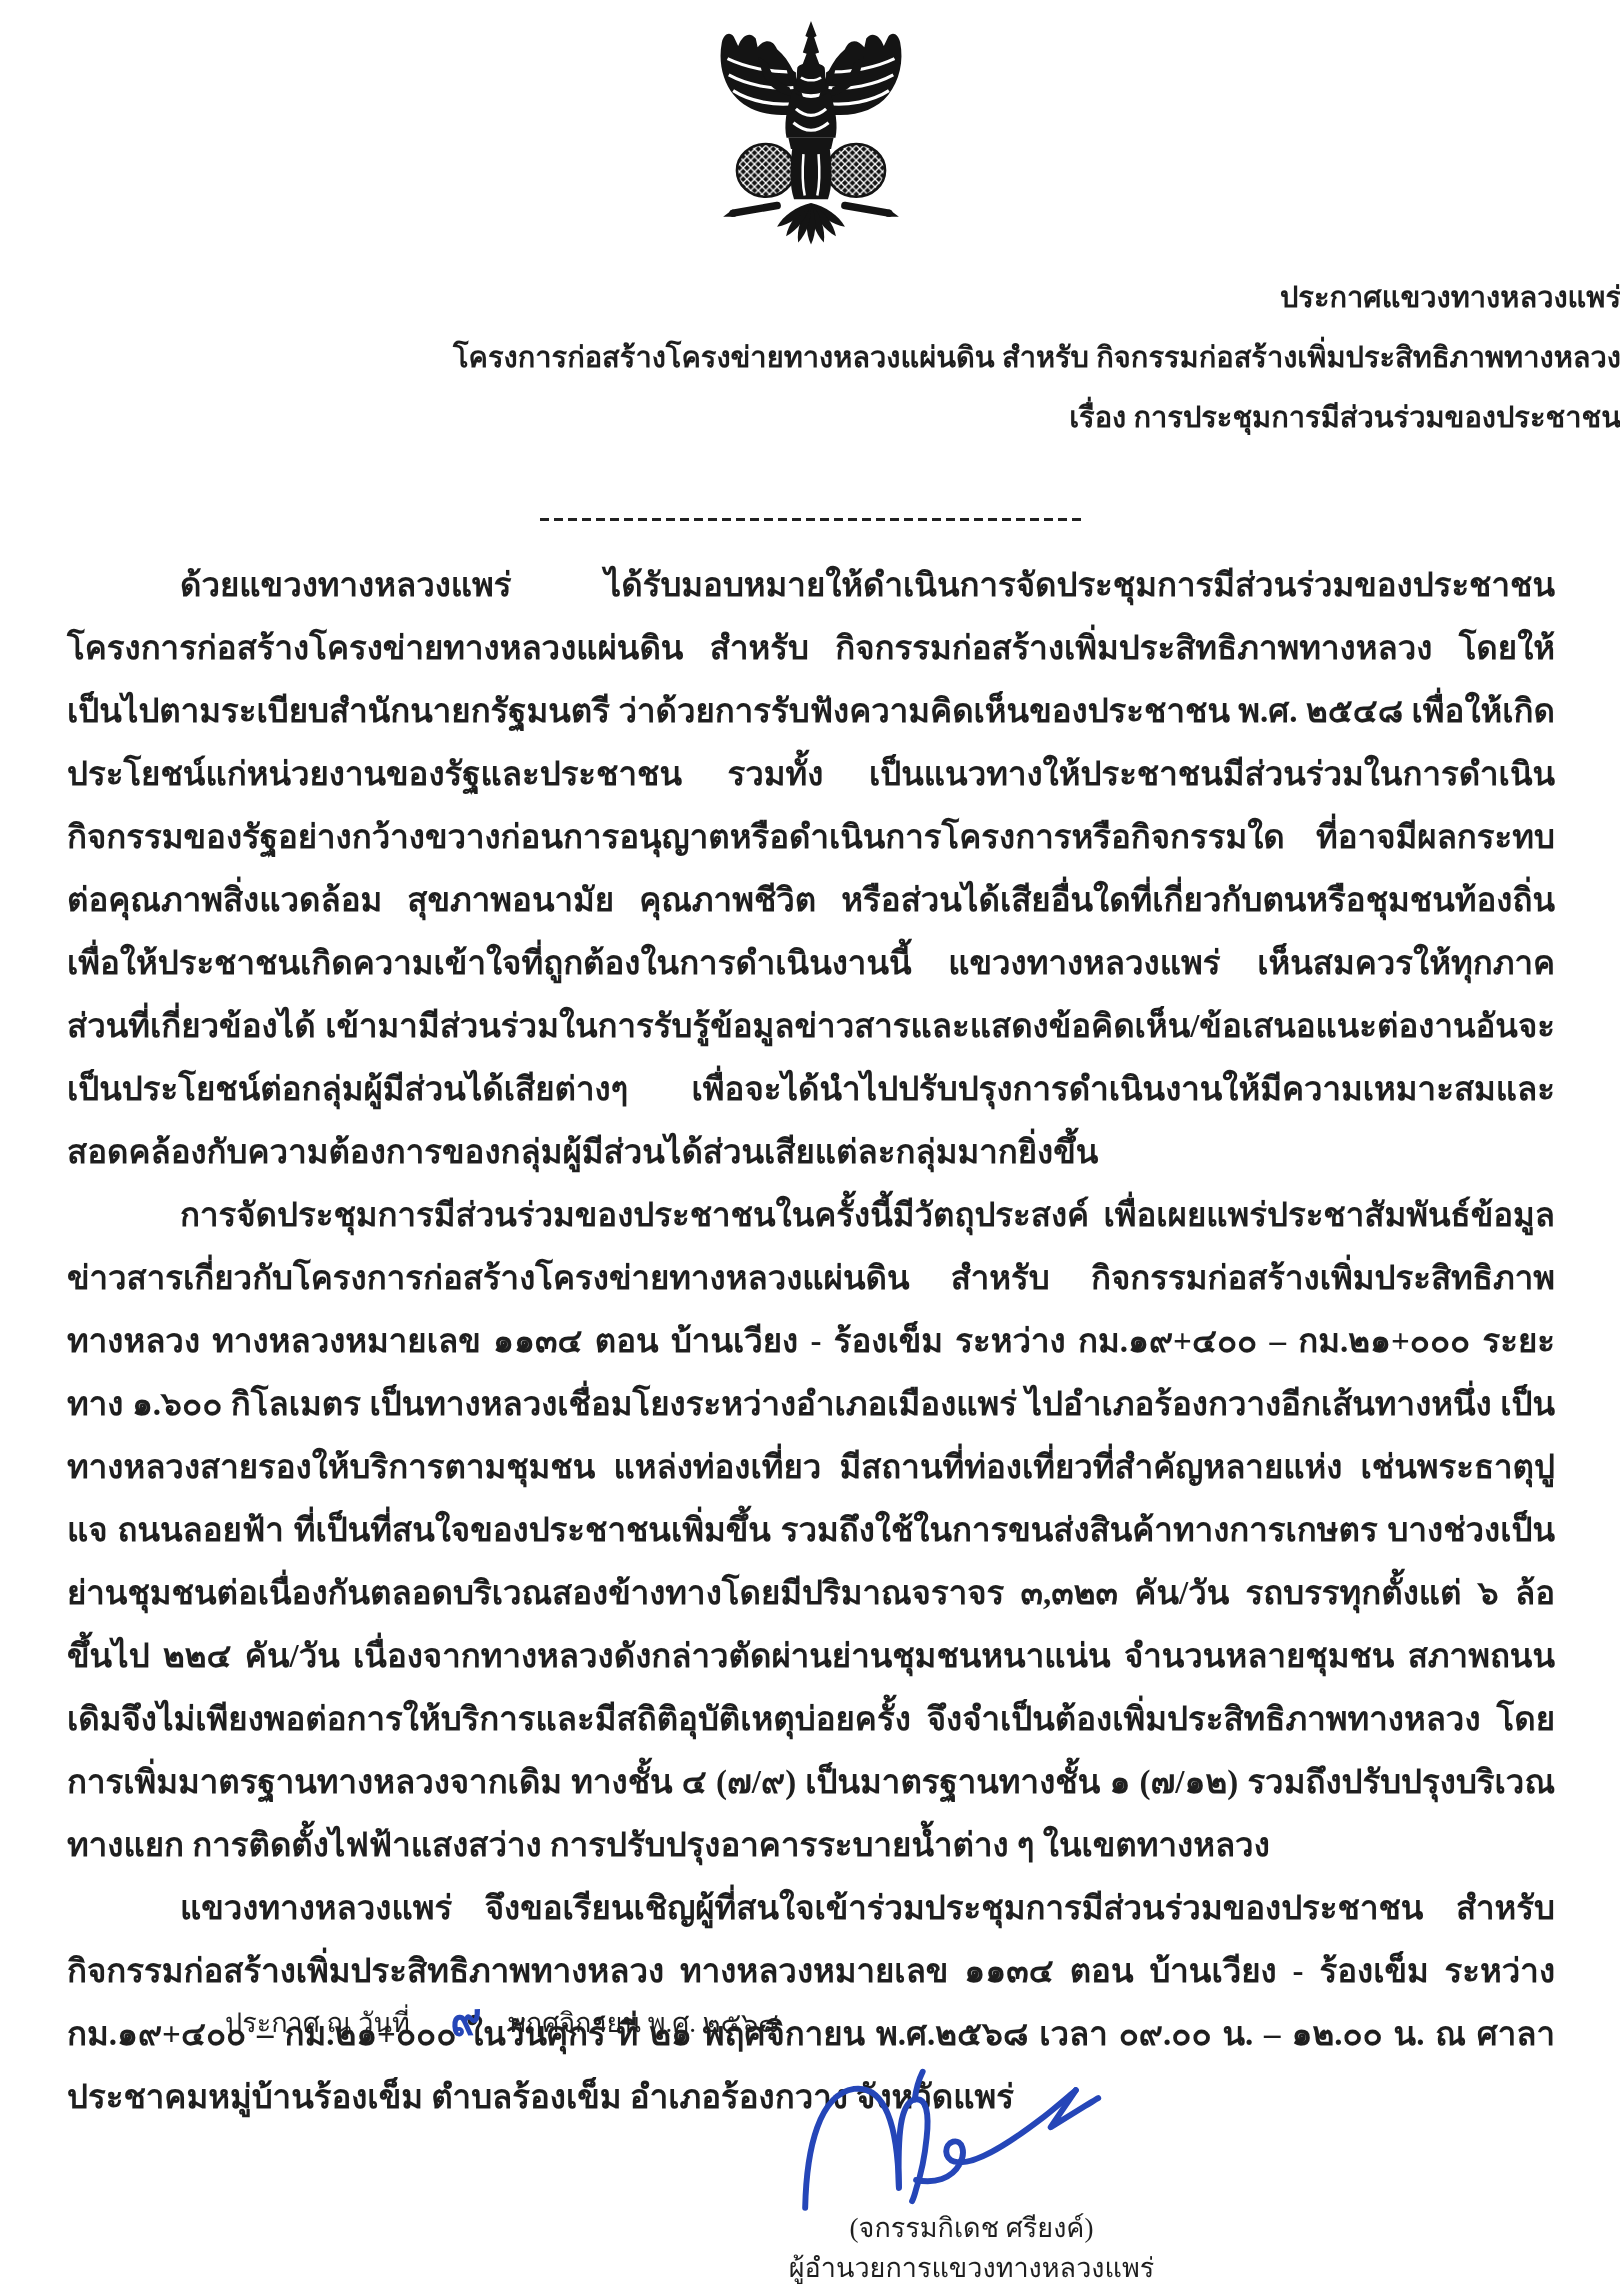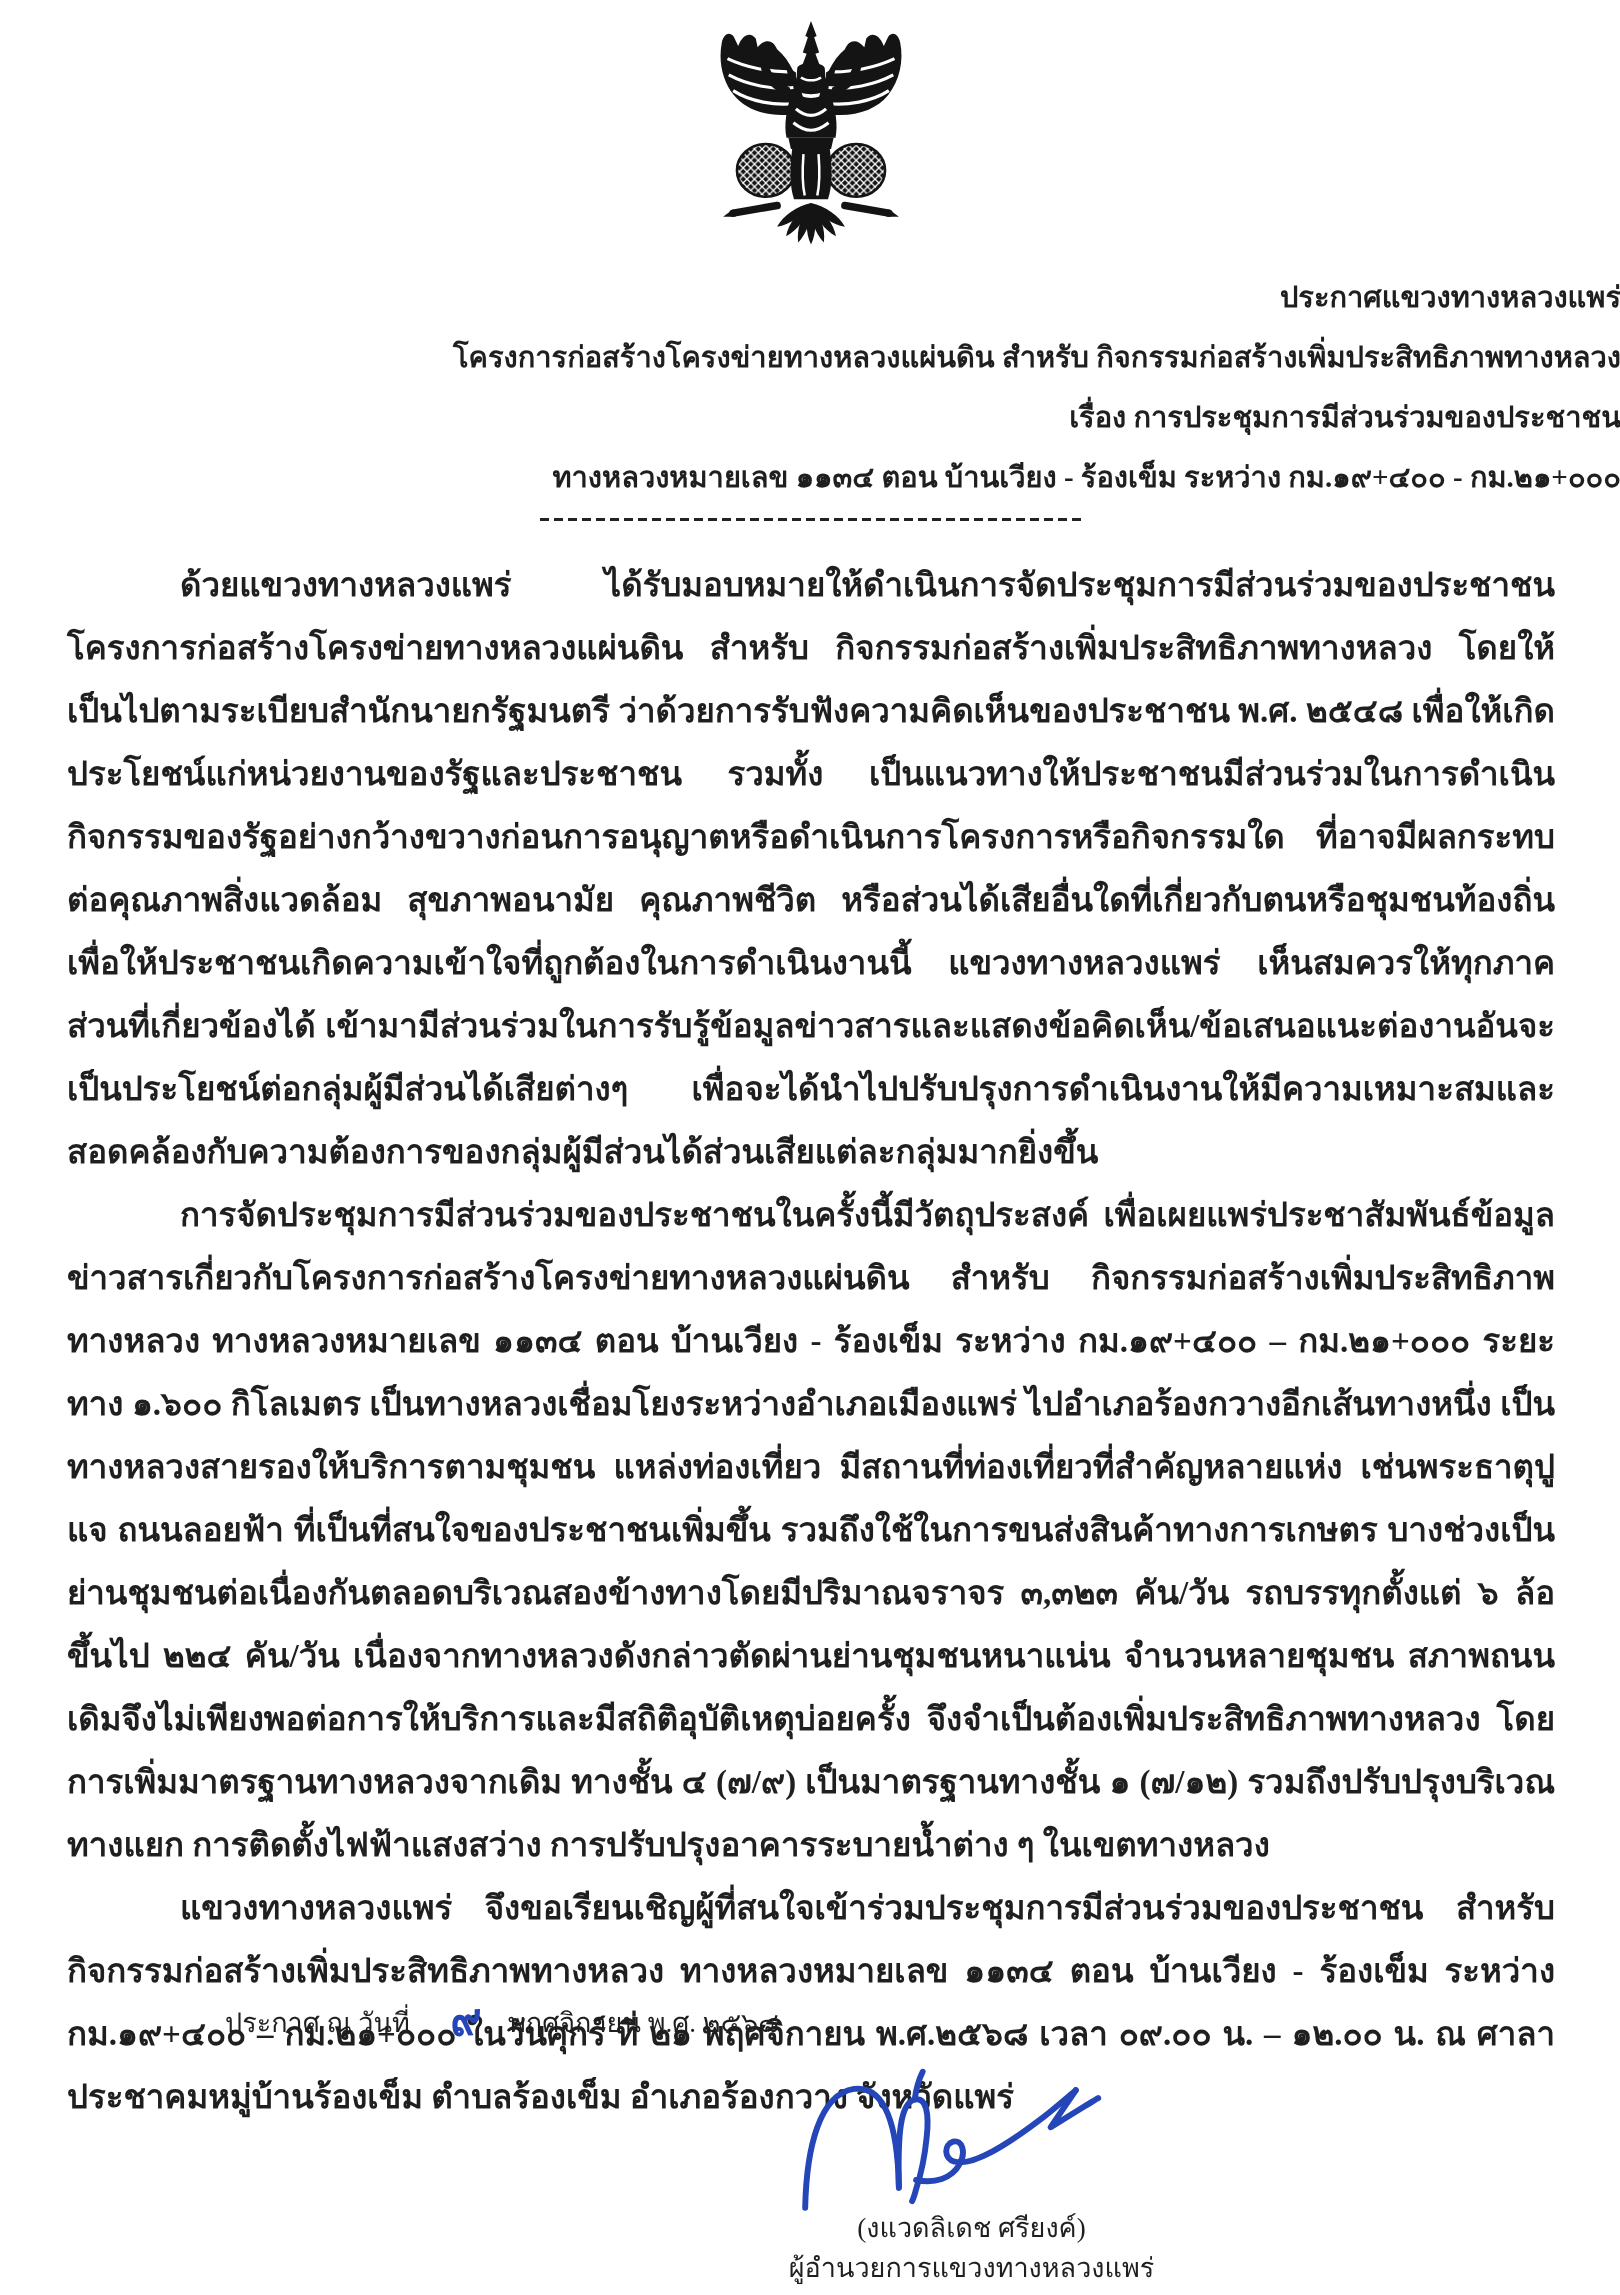--- a/index.html
+++ b/index.html
@@ -114,21 +114,20 @@
         <path fill="#141414" transform="rotate(37)" d="M0,0 C-9,22 -9,48 0,66 C9,48 9,22 0,0 Z"></path>
         <path fill="#141414" transform="rotate(55)" d="M0,0 C-9,22 -9,48 0,66 C9,48 9,22 0,0 Z"></path>
       </g>
     </svg>
   </div>
 
   <div class="title-block">
     <div class="title-line">ประกาศแขวงทางหลวงแพร่</div>
     <div class="title-line">โครงการก่อสร้างโครงข่ายทางหลวงแผ่นดิน สำหรับ กิจกรรมก่อสร้างเพิ่มประสิทธิภาพทางหลวง</div>
     <div class="title-line">เรื่อง การประชุมการมีส่วนร่วมของประชาชน</div>
-    <div class="title-line">ทางหลวงหมายเลข ๑๑๓๔ ตอน บ้านเวียง - ร้องเข็ม ระหว่าง กม.๑๙+๔๐๐ - กม.๒๑+๐๐๐</div>
   </div>
 
   <div class="divider"></div>
 
   <div class="body-block">
     <p>ด้วยแขวงทางหลวงแพร่ ได้รับมอบหมายให้ดำเนินการจัดประชุมการมีส่วนร่วมของประชาชนโครงการก่อสร้างโครงข่ายทางหลวงแผ่นดิน สำหรับ กิจกรรมก่อสร้างเพิ่มประสิทธิภาพทางหลวง โดยให้เป็นไปตามระเบียบสำนักนายกรัฐมนตรี ว่าด้วยการรับฟังความคิดเห็นของประชาชน พ.ศ. ๒๕๔๘ เพื่อให้เกิดประโยชน์แก่หน่วยงานของรัฐและประชาชน รวมทั้ง เป็นแนวทางให้ประชาชนมีส่วนร่วมในการดำเนินกิจกรรมของรัฐอย่างกว้างขวางก่อนการอนุญาตหรือดำเนินการโครงการหรือกิจกรรมใด ที่อาจมีผลกระทบต่อคุณภาพสิ่งแวดล้อม สุขภาพอนามัย คุณภาพชีวิต หรือส่วนได้เสียอื่นใดที่เกี่ยวกับตนหรือชุมชนท้องถิ่น เพื่อให้ประชาชนเกิดความเข้าใจที่ถูกต้องในการดำเนินงานนี้ แขวงทางหลวงแพร่ เห็นสมควรให้ทุกภาคส่วนที่เกี่ยวข้องได้ เข้ามามีส่วนร่วมในการรับรู้ข้อมูลข่าวสารและแสดงข้อคิดเห็น/ข้อเสนอแนะต่องานอันจะเป็นประโยชน์ต่อกลุ่มผู้มีส่วนได้เสียต่างๆ เพื่อจะได้นำไปปรับปรุงการดำเนินงานให้มีความเหมาะสมและสอดคล้องกับความต้องการของกลุ่มผู้มีส่วนได้ส่วนเสียแต่ละกลุ่มมากยิ่งขึ้น</p>
     <p>การจัดประชุมการมีส่วนร่วมของประชาชนในครั้งนี้มีวัตถุประสงค์ เพื่อเผยแพร่ประชาสัมพันธ์ข้อมูลข่าวสารเกี่ยวกับโครงการก่อสร้างโครงข่ายทางหลวงแผ่นดิน สำหรับ กิจกรรมก่อสร้างเพิ่มประสิทธิภาพทางหลวง ทางหลวงหมายเลข ๑๑๓๔ ตอน บ้านเวียง - ร้องเข็ม ระหว่าง กม.๑๙+๔๐๐ – กม.๒๑+๐๐๐ ระยะทาง ๑.๖๐๐ กิโลเมตร เป็นทางหลวงเชื่อมโยงระหว่างอำเภอเมืองแพร่ ไปอำเภอร้องกวางอีกเส้นทางหนึ่ง เป็นทางหลวงสายรองให้บริการตามชุมชน แหล่งท่องเที่ยว มีสถานที่ท่องเที่ยวที่สำคัญหลายแห่ง เช่นพระธาตุปูแจ ถนนลอยฟ้า ที่เป็นที่สนใจของประชาชนเพิ่มขึ้น รวมถึงใช้ในการขนส่งสินค้าทางการเกษตร บางช่วงเป็นย่านชุมชนต่อเนื่องกันตลอดบริเวณสองข้างทางโดยมีปริมาณจราจร ๓,๓๒๓ คัน/วัน รถบรรทุกตั้งแต่ ๖ ล้อขึ้นไป ๒๒๔ คัน/วัน เนื่องจากทางหลวงดังกล่าวตัดผ่านย่านชุมชนหนาแน่น จำนวนหลายชุมชน สภาพถนนเดิมจึงไม่เพียงพอต่อการให้บริการและมีสถิติอุบัติเหตุบ่อยครั้ง จึงจำเป็นต้องเพิ่มประสิทธิภาพทางหลวง โดยการเพิ่มมาตรฐานทางหลวงจากเดิม ทางชั้น ๔ (๗/๙) เป็นมาตรฐานทางชั้น ๑ (๗/๑๒) รวมถึงปรับปรุงบริเวณทางแยก การติดตั้งไฟฟ้าแสงสว่าง การปรับปรุงอาคารระบายน้ำต่าง ๆ ในเขตทางหลวง</p>
     <p>แขวงทางหลวงแพร่ จึงขอเรียนเชิญผู้ที่สนใจเข้าร่วมประชุมการมีส่วนร่วมของประชาชน สำหรับ กิจกรรมก่อสร้างเพิ่มประสิทธิภาพทางหลวง ทางหลวงหมายเลข ๑๑๓๔ ตอน บ้านเวียง - ร้องเข็ม ระหว่าง กม.๑๙+๔๐๐ – กม.๒๑+๐๐๐  ในวันศุกร์ ที่ ๒๑ พฤศจิกายน พ.ศ.๒๕๖๘ เวลา ๐๙.๐๐ น. – ๑๒.๐๐ น. ณ ศาลาประชาคมหมู่บ้านร้องเข็ม ตำบลร้องเข็ม อำเภอร้องกวาง จังหวัดแพร่</p>
   </div>
 
@@ -141,18 +140,18 @@
   <div class="signature-block">
     <svg class="signature-ink" viewBox="0 0 540 250" aria-hidden="true">
       <g fill="none" stroke="#2546b8" stroke-width="9" stroke-linecap="round" stroke-linejoin="round">
         <path d="M18,242 C20,150 40,70 92,62 C140,56 158,120 160,210"></path>
         <path d="M160,212 C158,130 162,84 184,78 C202,74 206,100 202,136 C199,166 192,196 186,214 C184,222 182,228 180,232"></path>
         <path d="M184,78 C186,62 190,48 196,36"></path>
         <path d="M186,200 C214,206 240,198 252,176 C262,158 256,138 242,142 C228,146 228,168 244,172 C270,180 320,150 380,104 C400,88 416,74 428,64"></path>
         <path d="M428,64 L390,120 L442,88 C452,82 458,78 462,76"></path>
       </g>
     </svg>
-    <div class="sig-name">(งแวดลิเดช  ศรียงค์)</div>
+    <div class="sig-name">(จกรรมกิเดช  ศรียงค์)</div>
     <div class="sig-position">ผู้อำนวยการแขวงทางหลวงแพร่</div>
   </div>
 
 </div>
 
 
 </body></html>

